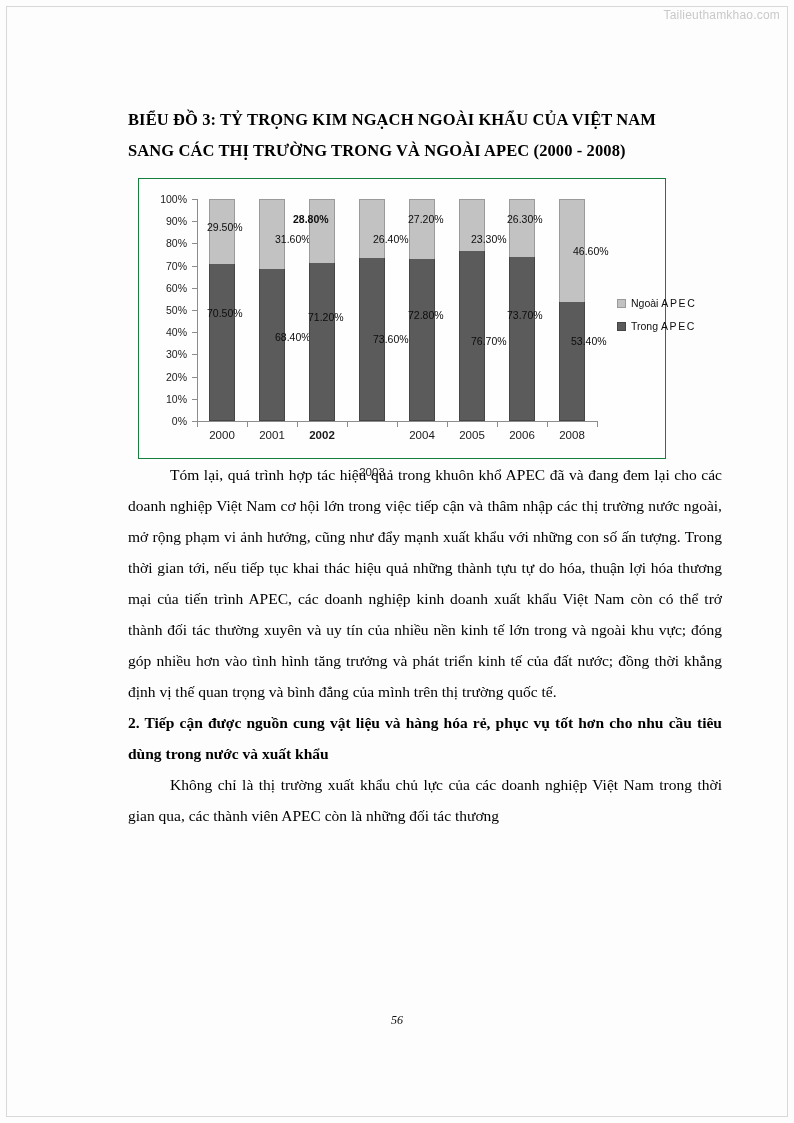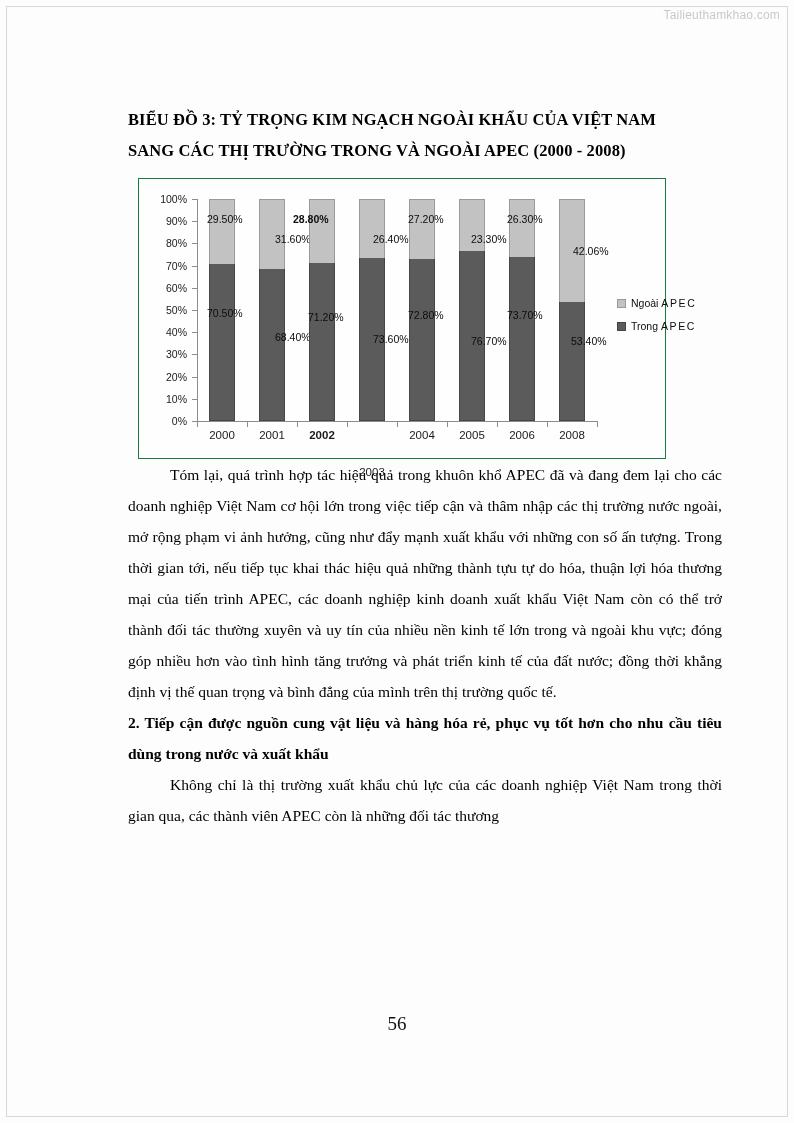--- a/index.html
+++ b/index.html
@@ -207,22 +207,23 @@
     margin: 0;
   }
 
   
   .pageno {
     position: absolute;
     left: 0;
     right: 0;
     top: 1013px;
     text-align: center;
-    font-size: 19px;
+    font-size: 12px;
     color: #111;
+    font-style: italic;
   }
 </style>
 </head>
 <body>
 
 <div class="page">
   <div class="page-border"></div>
 
   <div class="watermark">Tailieuthamkhao.com</div>
 
@@ -257,21 +258,21 @@
           <div class="ytick-label" style="top: 197.6px; left: 4px;">20%</div>
           <div class="ytick-mark" style="top: 219.8px;"></div>
           <div class="ytick-label" style="top: 219.8px; left: 4px;">10%</div>
           <div class="ytick-mark" style="top: 242px;"></div>
           <div class="ytick-label" style="top: 242px; left: 4px;">0%</div>
           <div class="xtick-mark" style="left: 58px;"></div>
           <div class="bar-col" style="left: 70px; bottom: 0px; top: 20px; height: 222px; position: absolute;">
             <div class="seg-top" style="height: 65.49px;"></div>
             <div class="seg-bot" style="height: 156.51px;"></div>
           </div>
-          <div class="dlabel" style="left: 68px; top: 34px;">29.50%</div>
+          <div class="dlabel" style="left: 68px; top: 42px;">29.50%</div>
           <div class="dlabel" style="left: 68px; top: 128px;">70.50%</div>
           <div class="xlabel" style="left: 83px;">2000</div>
           <div class="xtick-mark" style="left: 108px;"></div>
           <div class="bar-col" style="left: 120px; bottom: 0px; top: 20px; height: 222px; position: absolute;">
             <div class="seg-top" style="height: 70.152px;"></div>
             <div class="seg-bot" style="height: 151.848px;"></div>
           </div>
           <div class="dlabel" style="left: 136px; top: 54px;">31.60%</div>
           <div class="dlabel" style="left: 136px; top: 152px;">68.40%</div>
           <div class="xlabel" style="left: 133px;">2001</div>
@@ -313,21 +314,21 @@
             <div class="seg-bot" style="height: 163.614px;"></div>
           </div>
           <div class="dlabel" style="left: 368px; top: 34px;">26.30%</div>
           <div class="dlabel" style="left: 368px; top: 130px;">73.70%</div>
           <div class="xlabel" style="left: 383px;">2006</div>
           <div class="xtick-mark" style="left: 408px;"></div>
           <div class="bar-col" style="left: 420px; bottom: 0px; top: 20px; height: 222px; position: absolute;">
             <div class="seg-top" style="height: 103.452px;"></div>
             <div class="seg-bot" style="height: 118.548px;"></div>
           </div>
-          <div class="dlabel" style="left: 434px; top: 66px;">42.06%</div>
+          <div class="dlabel" style="left: 434px; top: 66px;">46.60%</div>
           <div class="dlabel" style="left: 432px; top: 156px;">53.40%</div>
           <div class="xlabel" style="left: 433px;">2008</div>
           <div class="xtick-mark" style="left: 458px;"></div>
         </div>
       <div class="legend" id="chart-legend">
           <div class="legend-row">
             <span class="legend-swatch sw-out"></span>
             <span class="legend-label">Ngoài <span class="sp">APEC</span></span>
           </div>
           <div class="legend-row">

